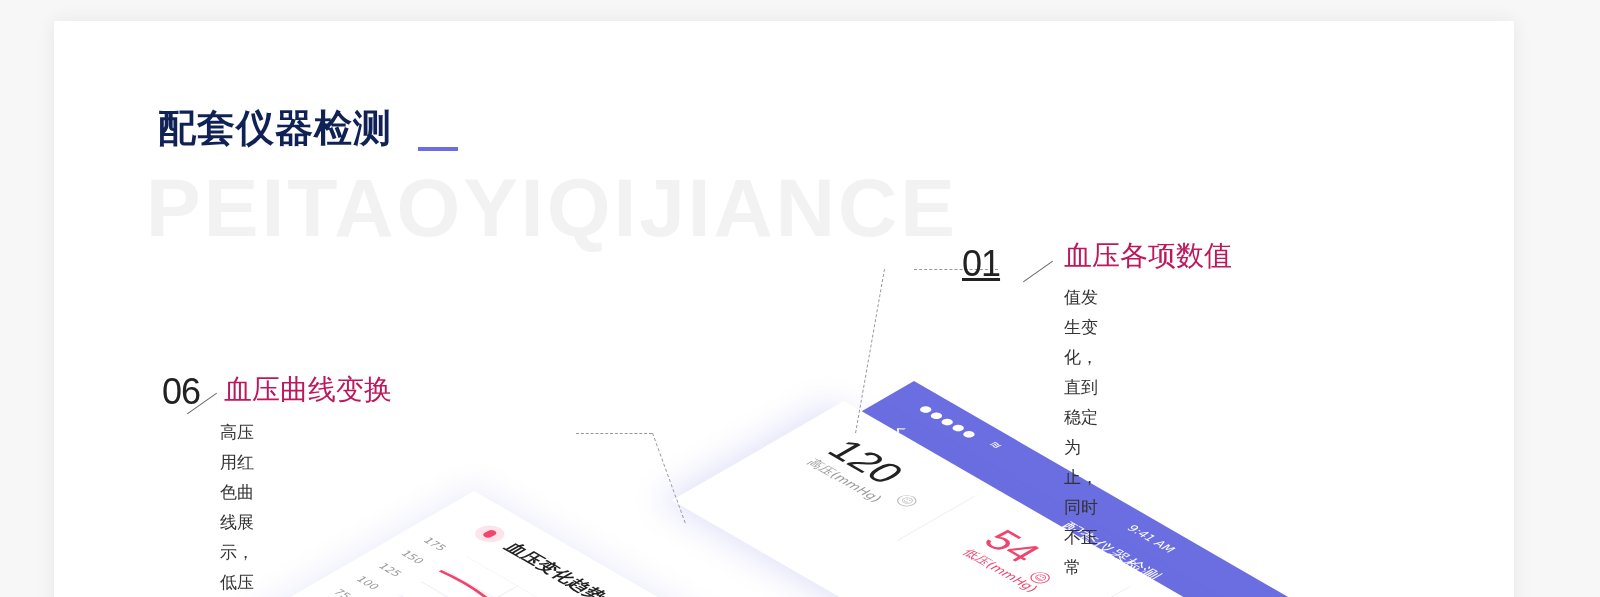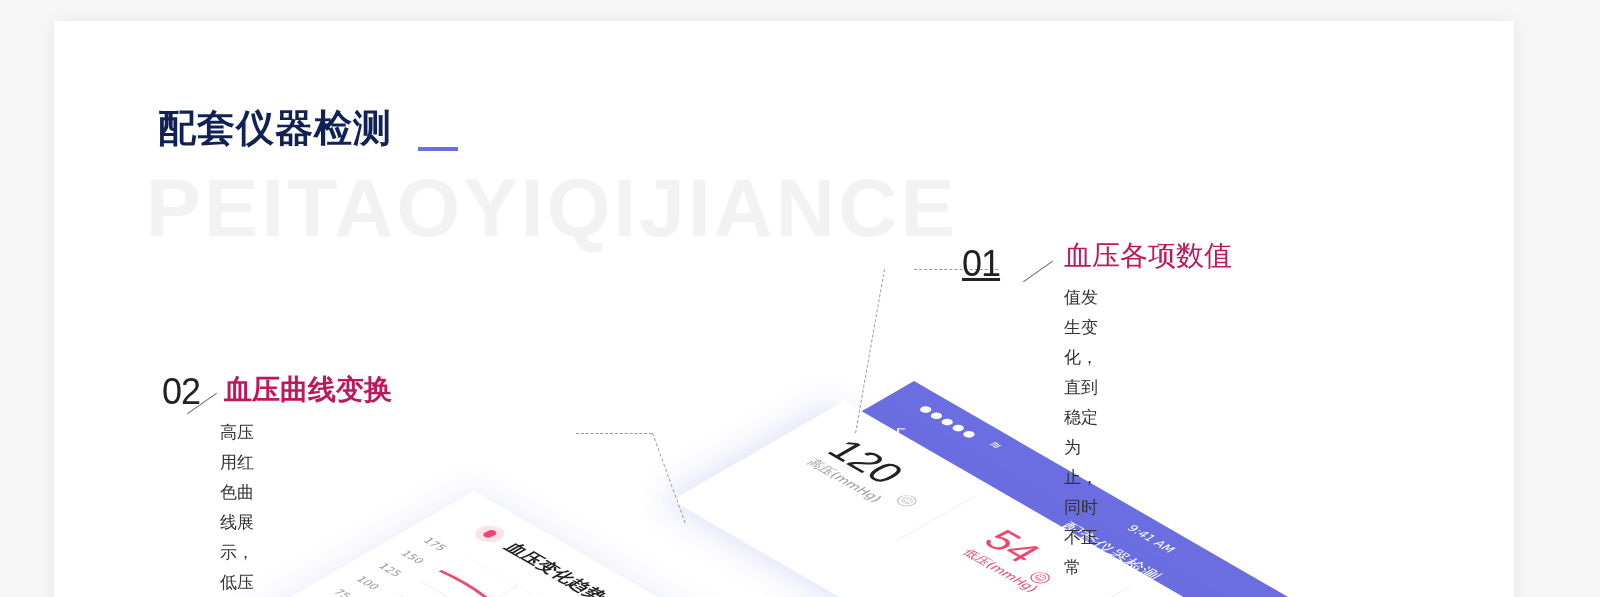--- a/index.html
+++ b/index.html
@@ -135,23 +135,23 @@
       <div class="ftitle" style="left:1010px;top:216px;">血压各项数值</div>
       <div class="fdesc" style="left:1010px;top:261px;">
         <div>值发生变化，直到稳定为止，同时不正常</div>
 
       </div>
     </div>
 
     <div class="dash" style="left:522px;top:412px;width:76px;height:0;border-width:1.5px 0 0 0;"></div>
     <div class="dash" style="left:598px;top:412px;width:0;height:90px;border-width:0 0 0 1.5px;transform:skewX(20deg);transform-origin:0 0;"></div>
     <div class="feature">
-      <div class="num" style="left:108px;top:350px;">02</div>
+      <div class="num" style="left:108px;top:350px;">06</div>
       <div class="slash" style="left:130px;top:382px;"></div>
-      <div class="ftitle" style="left:170px;top:350px;font-weight:bold;">血压曲线变换</div>
+      <div class="ftitle" style="left:170px;top:350px;">血压曲线变换</div>
       <div class="fdesc" style="left:166px;top:396px;">
         <div>高压用红色曲线展示，低压用紫色曲线展</div>
 
       </div>
     </div>
 
   </div>
 </div>
 
 </body></html>

